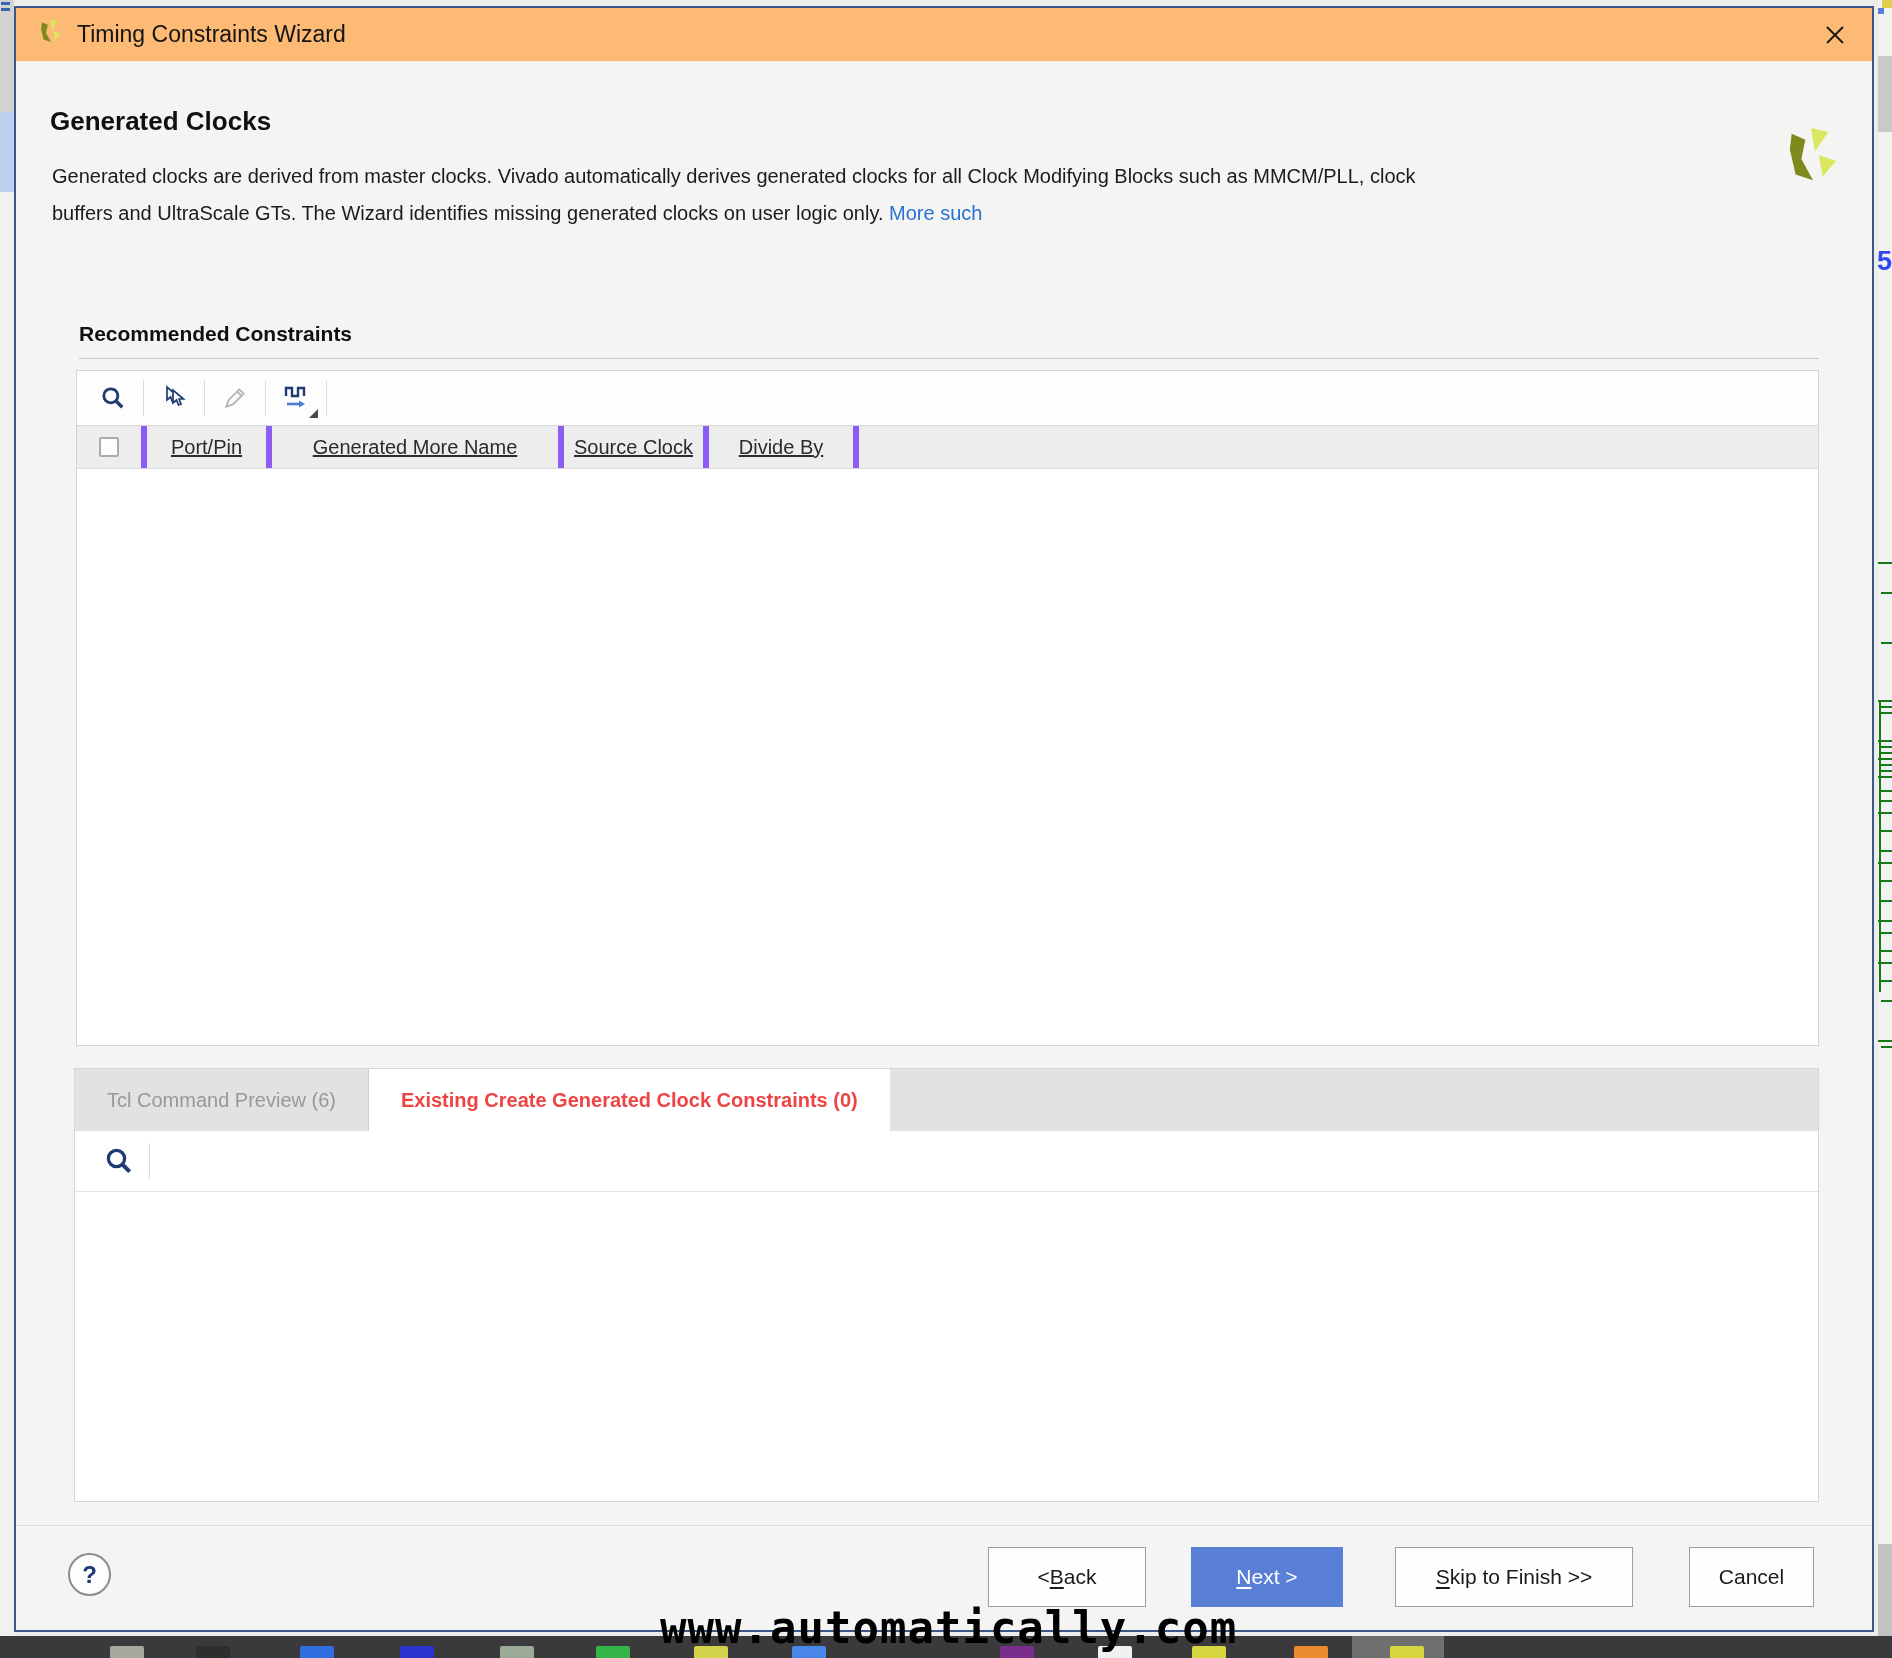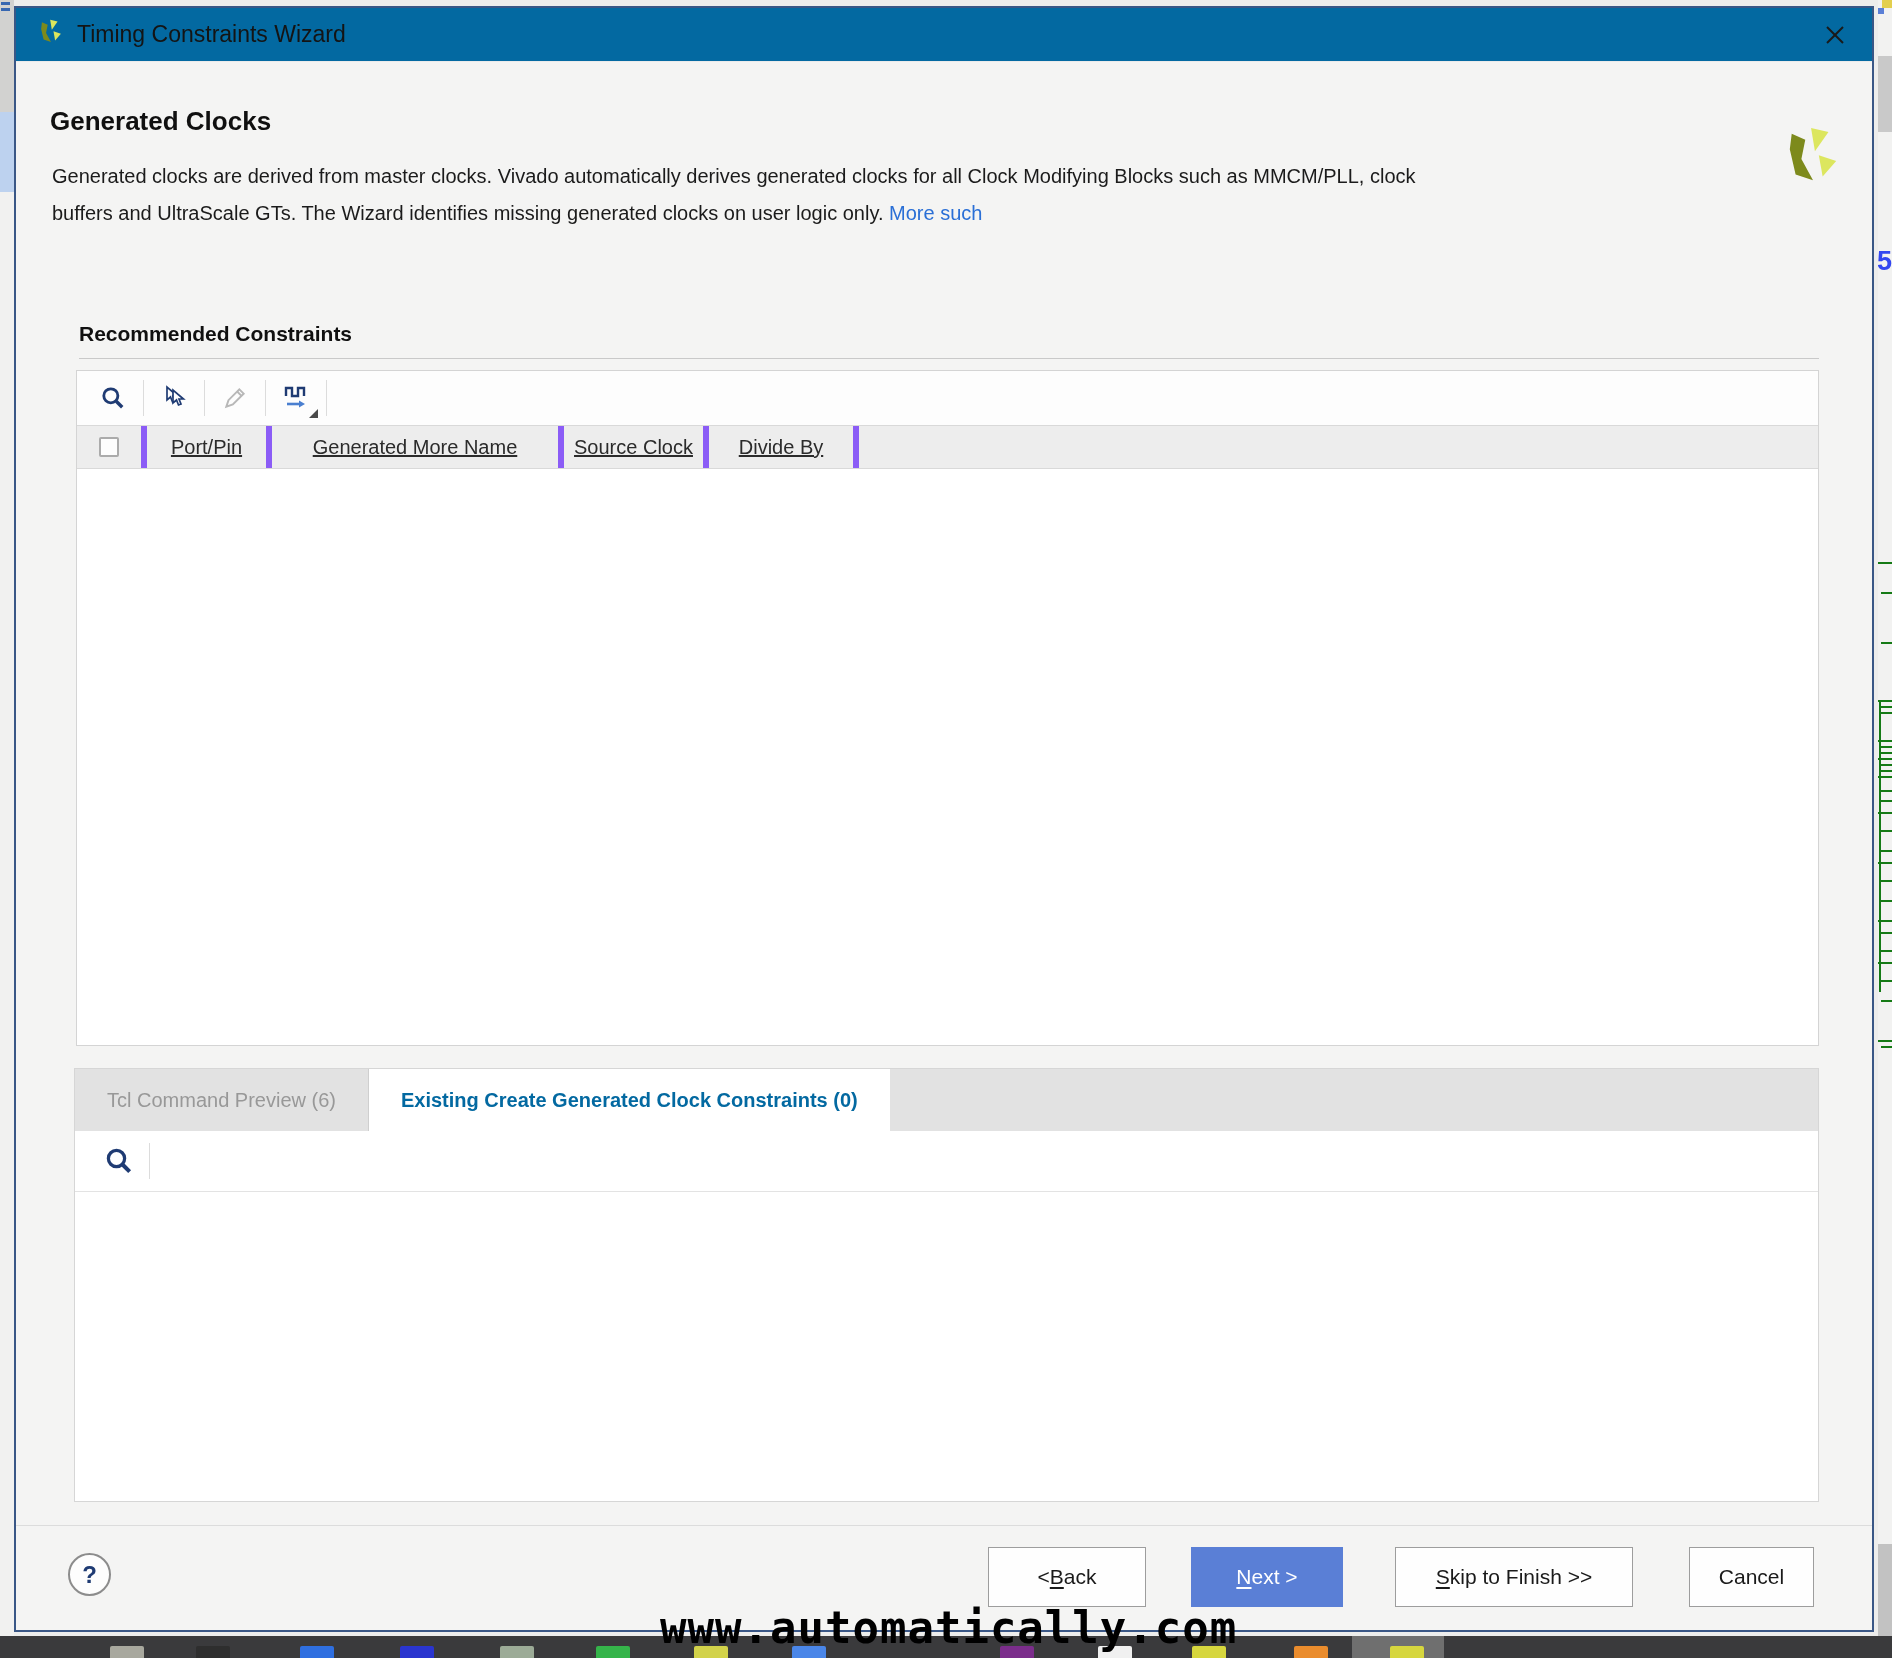--- a/index.html
+++ b/index.html
@@ -28,21 +28,21 @@
   .tb-icon { position:absolute; top:10px; width:34px; height:12px; border-radius:2px 2px 0 0; }
 
   
   .watermark { position:absolute; left:660px; top:1602px; z-index:60;
     font-family:"DejaVu Sans Mono", monospace; font-weight:bold; font-size:44px; color:#000; letter-spacing:1px; }
 
   
   .dialog { position:absolute; left:14px; top:6px; width:1860px; height:1626px;
     background:#f4f4f3; border:2px solid #3a5786; z-index:10; }
 
-  .titlebar { position:absolute; left:0; top:0; width:100%; height:54px; background:#0369a1;
+  .titlebar { position:absolute; left:0; top:0; width:100%; height:54px; background:#fdba74;
     display:flex; align-items:center; padding:0 22px; border-bottom:1px solid #ebebeb; }
   .titlebar .ttl { font-size:23px; color:#141414; margin-left:13px; }
   .close-btn { margin-left:auto; width:30px; height:30px; display:flex; align-items:center; justify-content:center; }
 
   .page-title { position:absolute; left:34px; top:98px; font-size:26px; font-weight:bold; color:#101010; }
   .page-desc { position:absolute; left:36px; top:150px; width:1720px; font-size:20px; line-height:37px; color:#1b1b1b; }
   .page-desc a { color:#2a6fd6; text-decoration:none; }
 
   .brand-logo { position:absolute; left:1768px; top:118px; }
 
@@ -62,21 +62,21 @@
   .hcell { display:flex; align-items:center; justify-content:center; border-right:6px solid #8b5cf6;text-decoration:underline; }
   .hcell.cb { width:70px; justify-content:flex-start; padding-left:22px; }
   .checkbox { width:20px; height:20px; background:#fdfdfd; border:2px solid #ababab; border-radius:2px; }
   .panel-body { height:576px; background:#fff; }
 
   
   .tabs-panel { position:absolute; left:58px; top:1060px; width:1745px; height:434px;
     background:#fff; border:1px solid #d6d6d6; }
   .tab-strip { height:62px; background:#e2e2e2; display:flex; align-items:stretch; }
   .tab { display:flex; align-items:center; padding:0 32px; font-size:20px; color:#989898; border-right:1px solid #cfcfcf; }
-  .tab.active { background:#ffffff; color:#0369a1; font-weight:bold; border-right:none; }
+  .tab.active { background:#ffffff; color:#ef4444; font-weight:bold; border-right:none; }
   .preview-toolbar { height:60px; background:#fff; display:flex; align-items:center; padding-left:20px; }
   .preview-body { height:310px; background:#fff; border-top:1px solid #e3e3e3; }
 
   
   .footer-rule { position:absolute; left:0; top:1517px; width:100%; height:1px; background:#dcdcdc; }
   .help-btn { position:absolute; left:52px; top:1545px; width:43px; height:43px; border-radius:50%;
     border:2px solid #8c8c8c; background:#fdfdfd; color:#1f3b73; font-size:24px; font-weight:bold;
     display:flex; align-items:center; justify-content:center; }
   .btn { position:absolute; top:1539px; height:60px; display:flex; align-items:center; justify-content:center;
     font-size:21px; color:#1a1a1a; }

